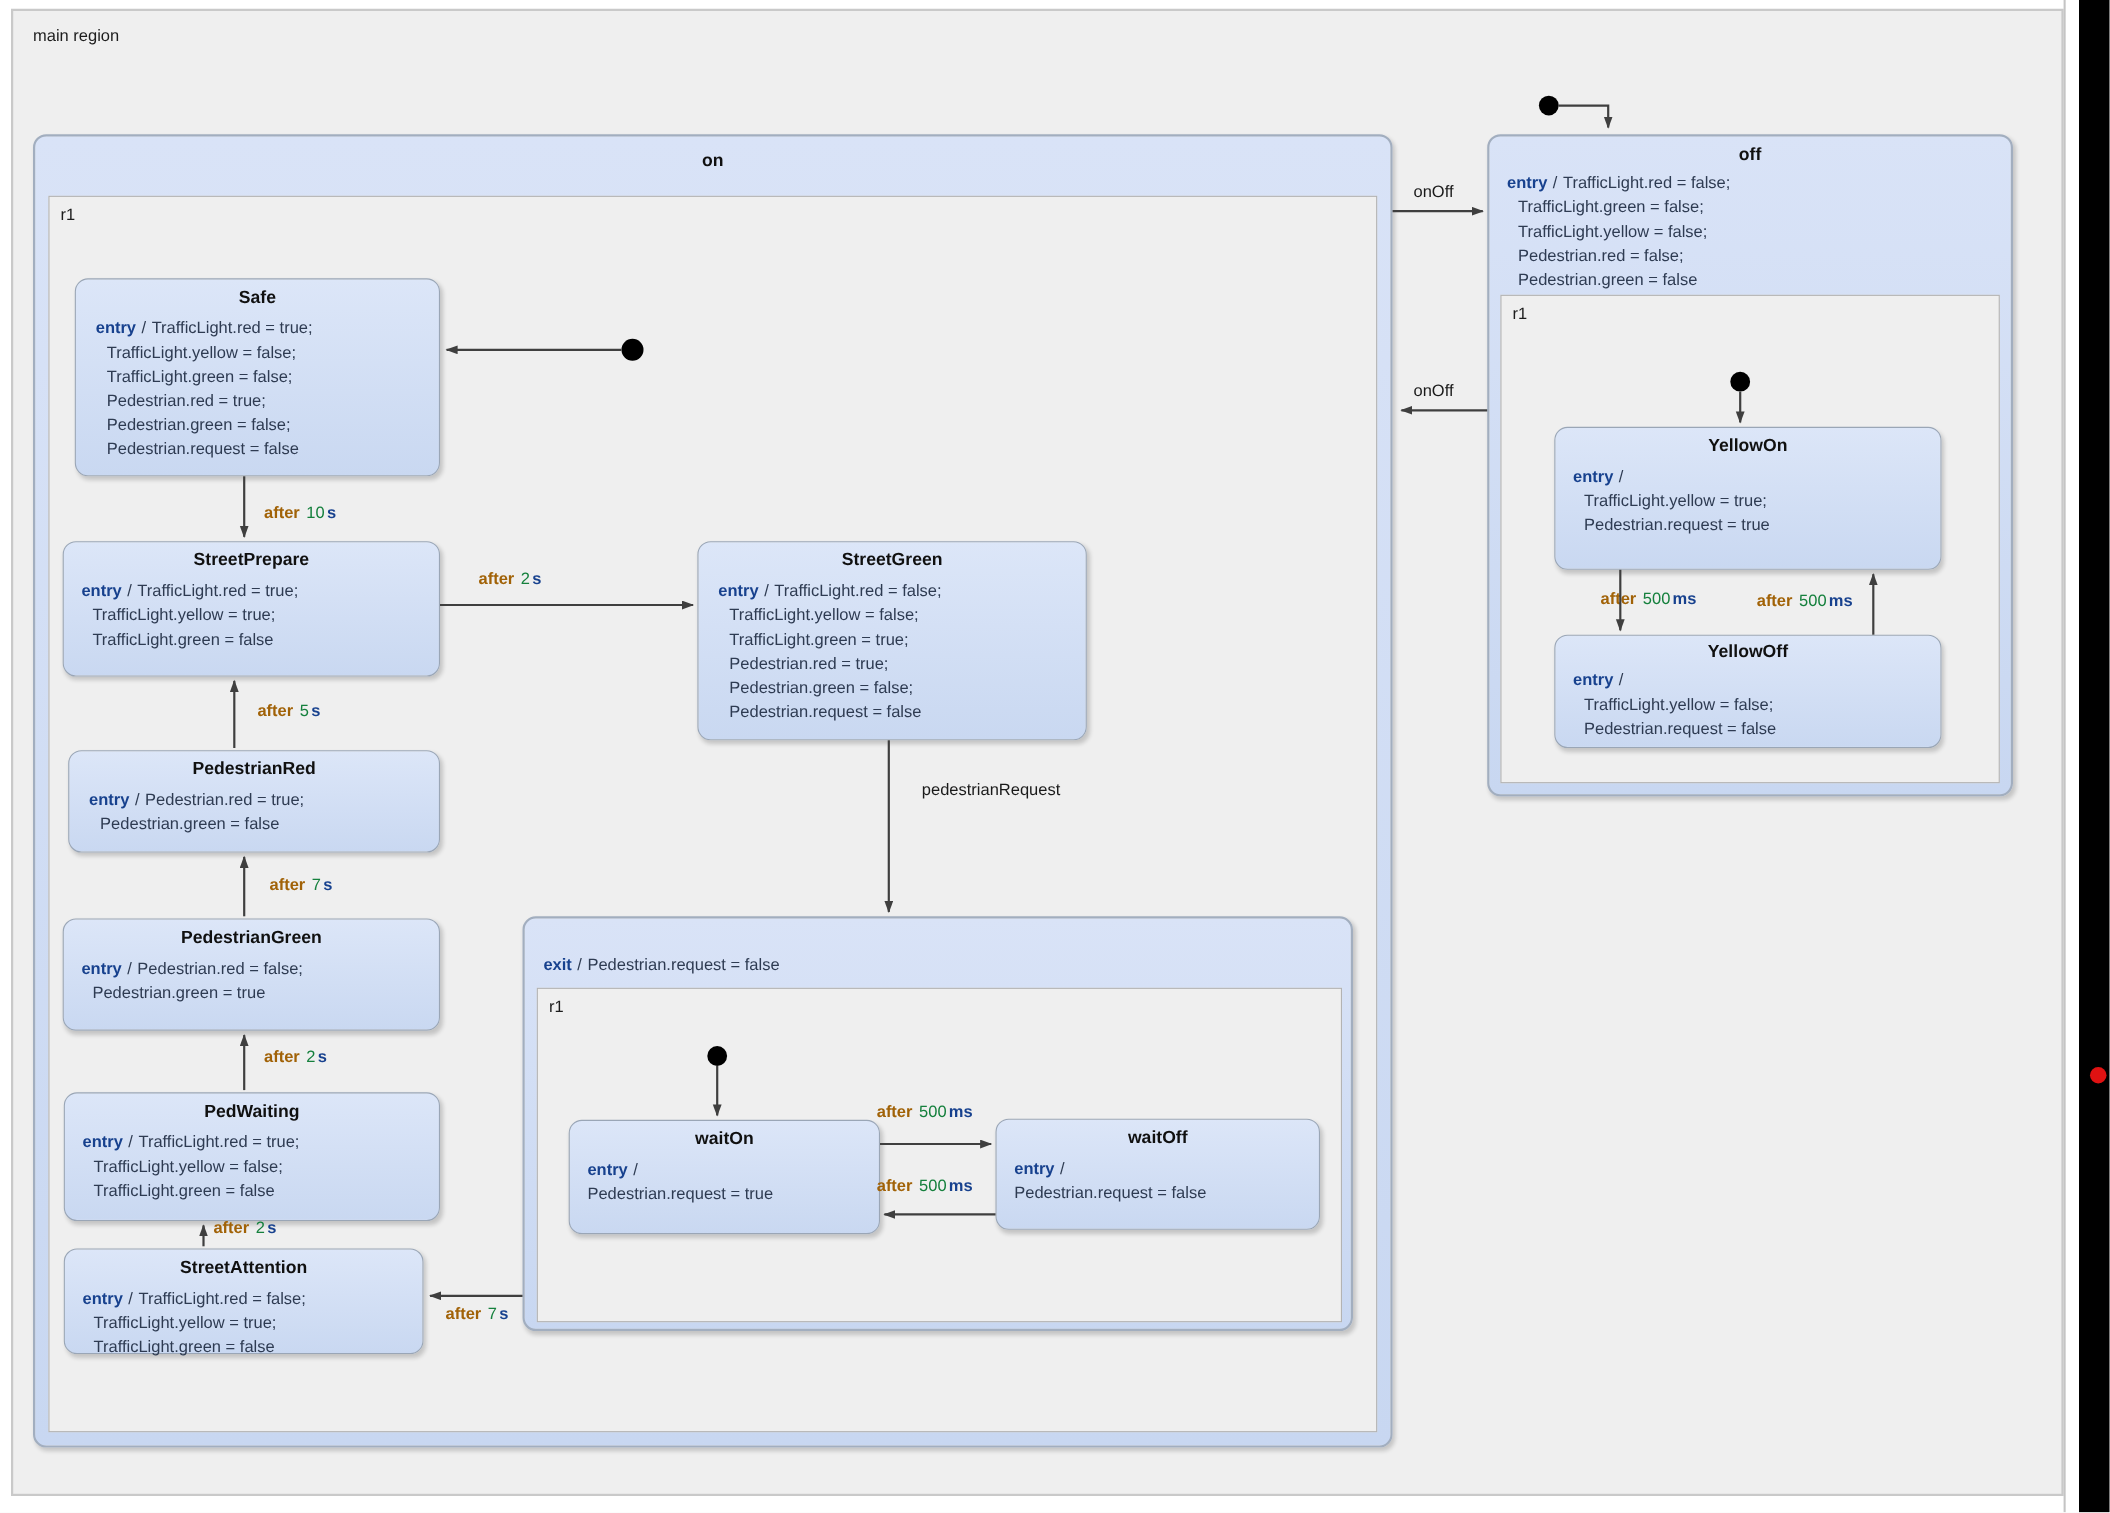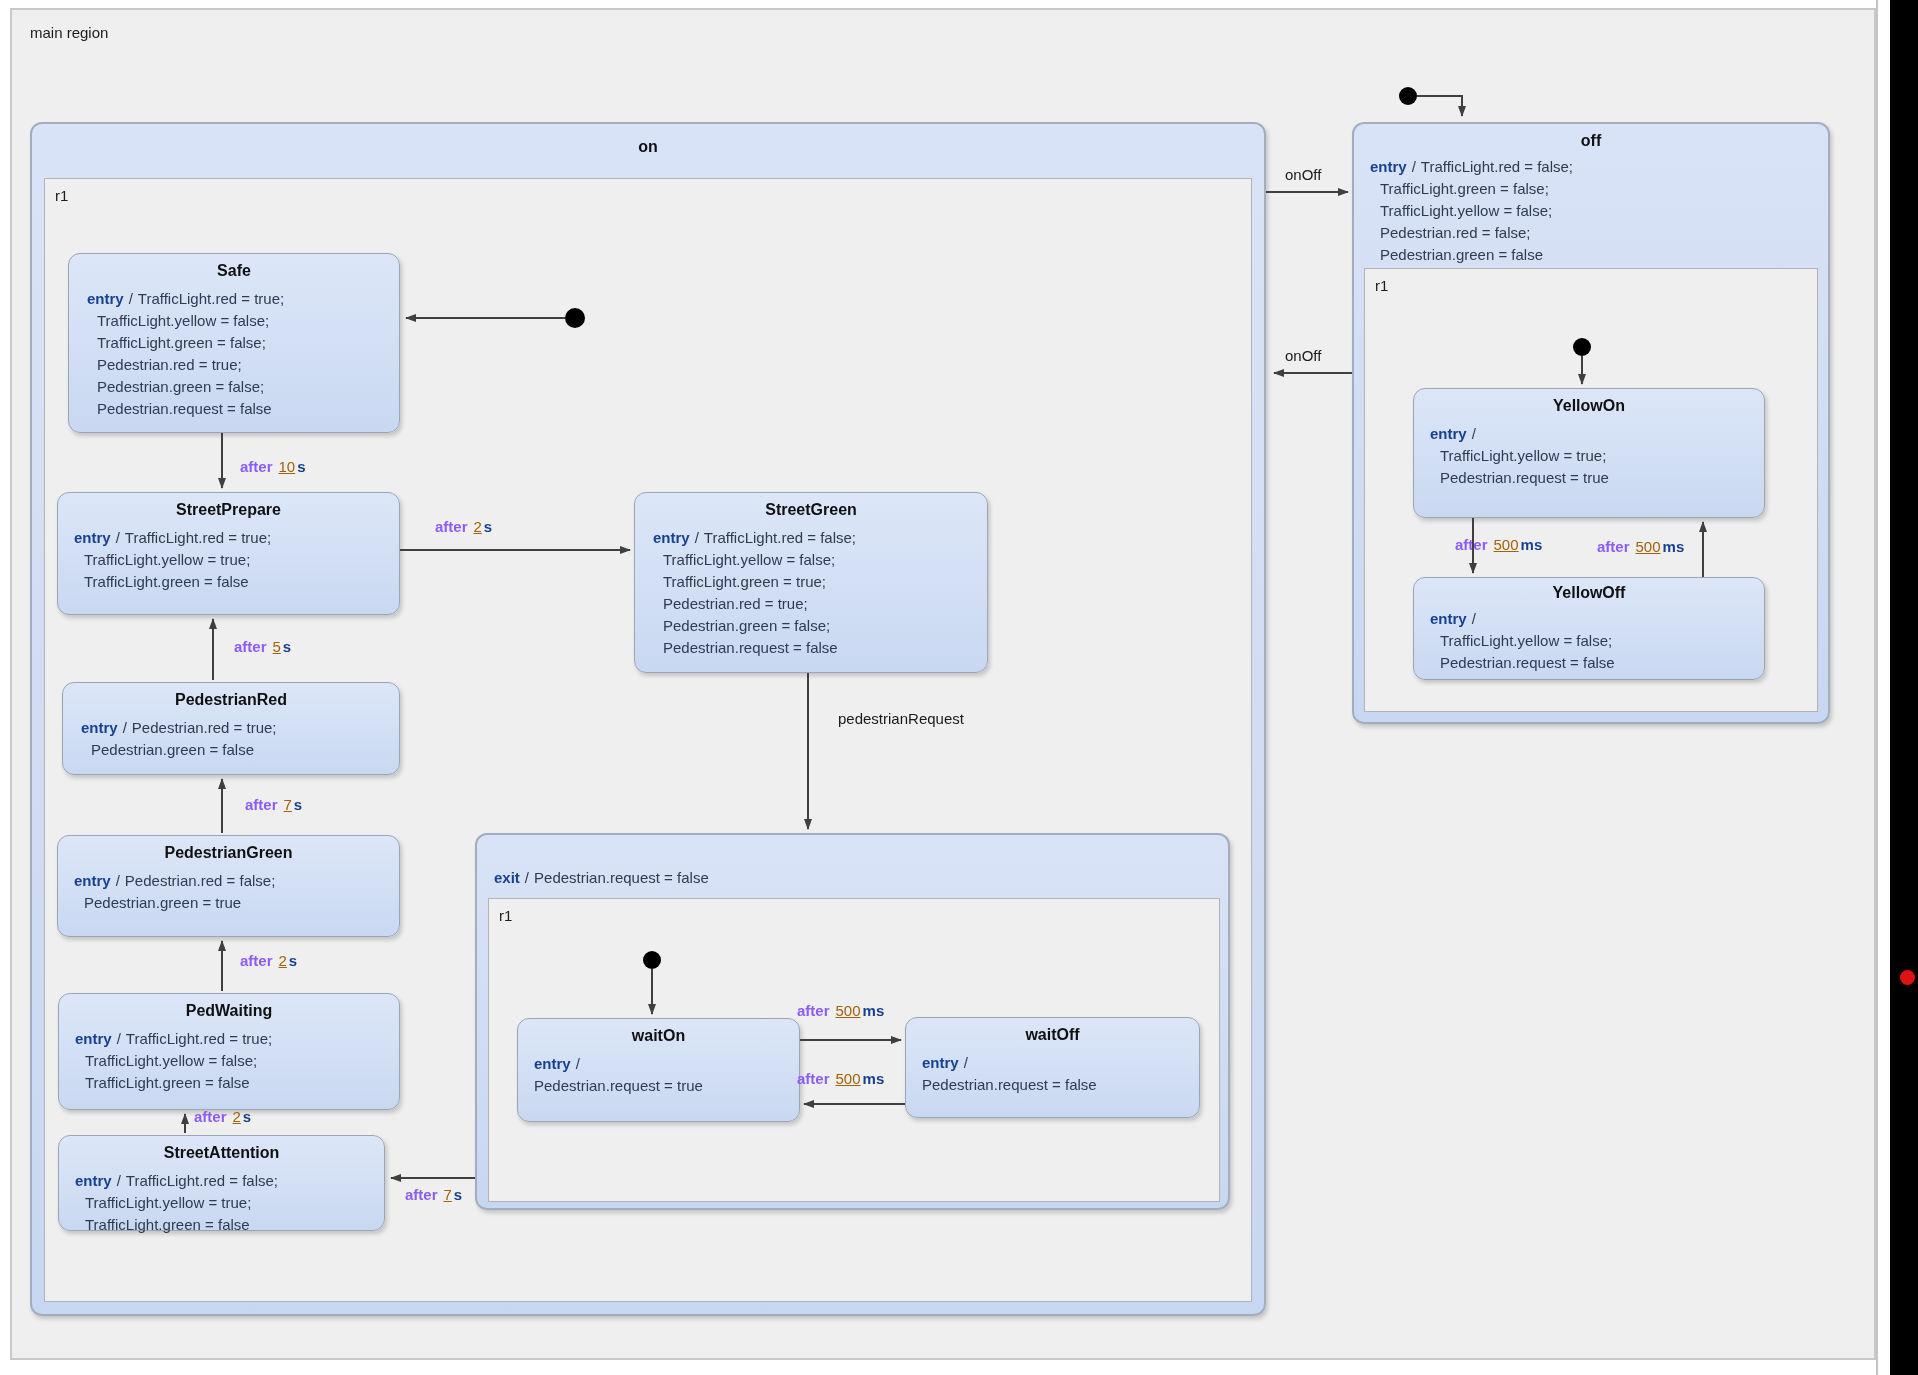--- a/index.html
+++ b/index.html
@@ -28,23 +28,23 @@
     border:1px solid #b3b3b3;
   }
   .region-label{position:absolute;left:10px;top:8px;color:#1c1c1c;}
   .title{position:absolute;left:0;width:100%;text-align:center;font-weight:bold;font-size:16px;color:#101010;}
   .bline{position:absolute;white-space:nowrap;}
   .cont{padding-left:10px;}
   .kw{font-weight:bold;color:#17418e;}
   .sep{color:#2e3b52;margin:0 5px;}
   .stmt{color:#2e3b52;}
   .tlabel{position:absolute;white-space:nowrap;color:#1a1a1a;}
-  .tnum{color:#a16207;margin:0 2px 0 6px;text-decoration:underline;}
+  .tnum{color:#15803d;margin:0 2px 0 6px;}
   .tunit{font-weight:bold;color:#17418e;}
-  .tkw{font-weight:bold;color:#8b5cf6;}
+  .tkw{font-weight:bold;color:#a16207;}
   svg.wires{position:absolute;left:0;top:0;pointer-events:none;}
   .win-edge{position:absolute;top:0;height:1375px;}
   .red-dot{position:absolute;width:15px;height:15px;border-radius:50%;}
 </style>
 </head>
 <body>
 
 <div class="canvas">
 
   <div class="main-region">

